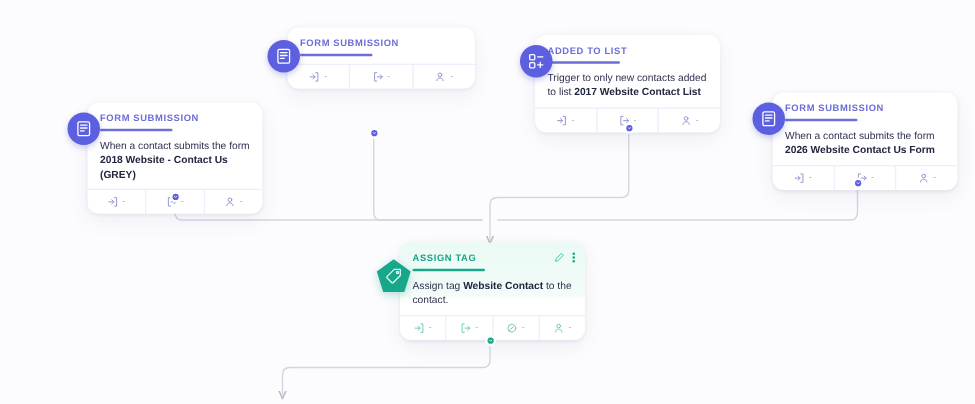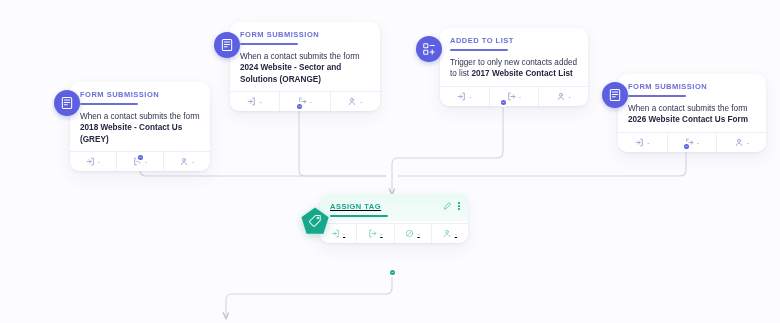--- a/index.html
+++ b/index.html
@@ -172,23 +172,20 @@
   <div class="cdot" style="left:135.5px;top:152.5px;">
     <svg class="cchev" viewBox="0 0 6 6" fill="none" stroke="#fff" stroke-width="1.3" stroke-linecap="round">
         <path d="M1 2l2 2 2-2"></path>
       </svg>
   </div>
 
   <div class="node" style="left:230px;top:22px;width:150px;">
     <div class="node-body">
       <div class="node-head">FORM SUBMISSION</div>
       <div class="head-rule"></div>
-      <div class="node-text">
-        <span>When a contact submits the form </span><b>2024 Website - Sector and Solutions (ORANGE)</b>
-      </div>
     </div>
     <div class="node-foot">
       <div class="stat">
         <svg class="sico" viewBox="0 0 16 16" fill="none" stroke="#7f83c4" stroke-width="1.4" stroke-linecap="round" stroke-linejoin="round">
             <path d="M10 2h3v12h-3"></path>
             <path d="M2 8h7"></path>
             <path d="M6 5 9 8 6 11"></path>
           </svg>
         <span>-</span>
       </div>
@@ -214,21 +211,21 @@
       <rect x="4" y="2.5" width="16" height="19" rx="2"></rect>
         <path d="M7.5 7h9M7.5 11h9M7.5 15h5"></path>
     </svg>
   </div>
   <div class="cdot" style="left:294.5px;top:101.5px;">
     <svg class="cchev" viewBox="0 0 6 6" fill="none" stroke="#fff" stroke-width="1.3" stroke-linecap="round">
         <path d="M1 2l2 2 2-2"></path>
       </svg>
   </div>
 
-  <div class="node" style="left:440px;top:28px;width:148px;">
+  <div class="node" style="left:428px;top:28px;width:148px;">
     <div class="node-body">
       <div class="node-head">ADDED TO LIST</div>
       <div class="head-rule"></div>
       <div class="node-text">
         <span>Trigger to only new contacts added to list </span><b>2017 Website Contact List</b>
       </div>
     </div>
     <div class="node-foot">
       <div class="stat">
         <svg class="sico" viewBox="0 0 16 16" fill="none" stroke="#7f83c4" stroke-width="1.4" stroke-linecap="round" stroke-linejoin="round">
@@ -307,34 +304,37 @@
       <rect x="4" y="2.5" width="16" height="19" rx="2"></rect>
         <path d="M7.5 7h9M7.5 11h9M7.5 15h5"></path>
     </svg>
   </div>
   <div class="cdot" style="left:681.5px;top:141.5px;">
     <svg class="cchev" viewBox="0 0 6 6" fill="none" stroke="#fff" stroke-width="1.3" stroke-linecap="round">
         <path d="M1 2l2 2 2-2"></path>
       </svg>
   </div>
 
-  <div class="node teal" style="left:320px;top:194px;width:148px;text-decoration:underline;">
+  <div class="node teal" style="left:320px;top:194px;width:148px;">
     <div class="node-tools">
       <svg class="tool" viewBox="0 0 16 16" fill="none" stroke="#4fbfa6" stroke-width="1.4" stroke-linecap="round" stroke-linejoin="round">
           <path d="M11.2 2.4l2.4 2.4L5.6 12.8 2.6 13.4l.6-3z"></path>
         </svg>
       <span class="dots">
           <i></i>
           <i></i>
           <i></i>
         </span>
     </div>
     <div class="node-body">
       <div class="node-head">ASSIGN TAG</div>
       <div class="head-rule"></div>
+      <div class="node-text">
+        <span>Assign tag </span><b>Website Contact</b><span> to the contact.</span>
+      </div>
     </div>
     <div class="node-foot">
       <div class="stat">
         <svg class="sico" viewBox="0 0 16 16" fill="none" stroke="#5cbfae" stroke-width="1.4" stroke-linecap="round" stroke-linejoin="round">
             <path d="M10 2h3v12h-3"></path>
             <path d="M2 8h7"></path>
             <path d="M6 5 9 8 6 11"></path>
           </svg>
         <span>-</span>
       </div>

